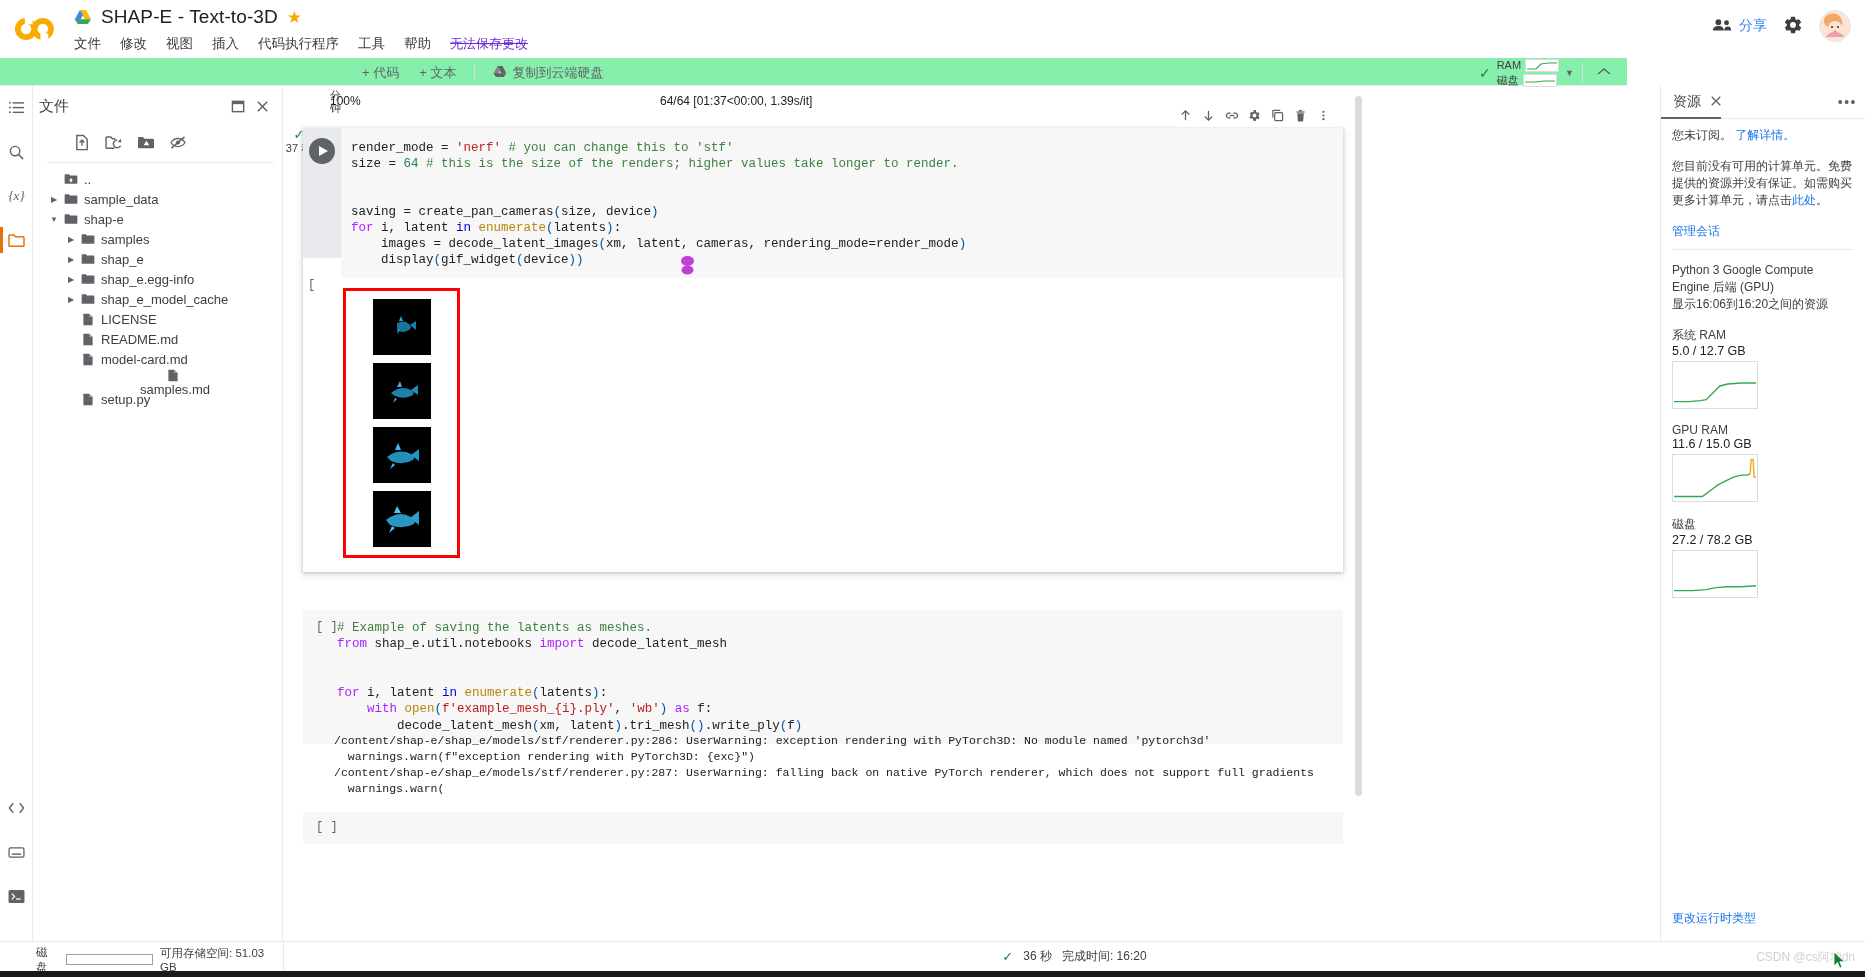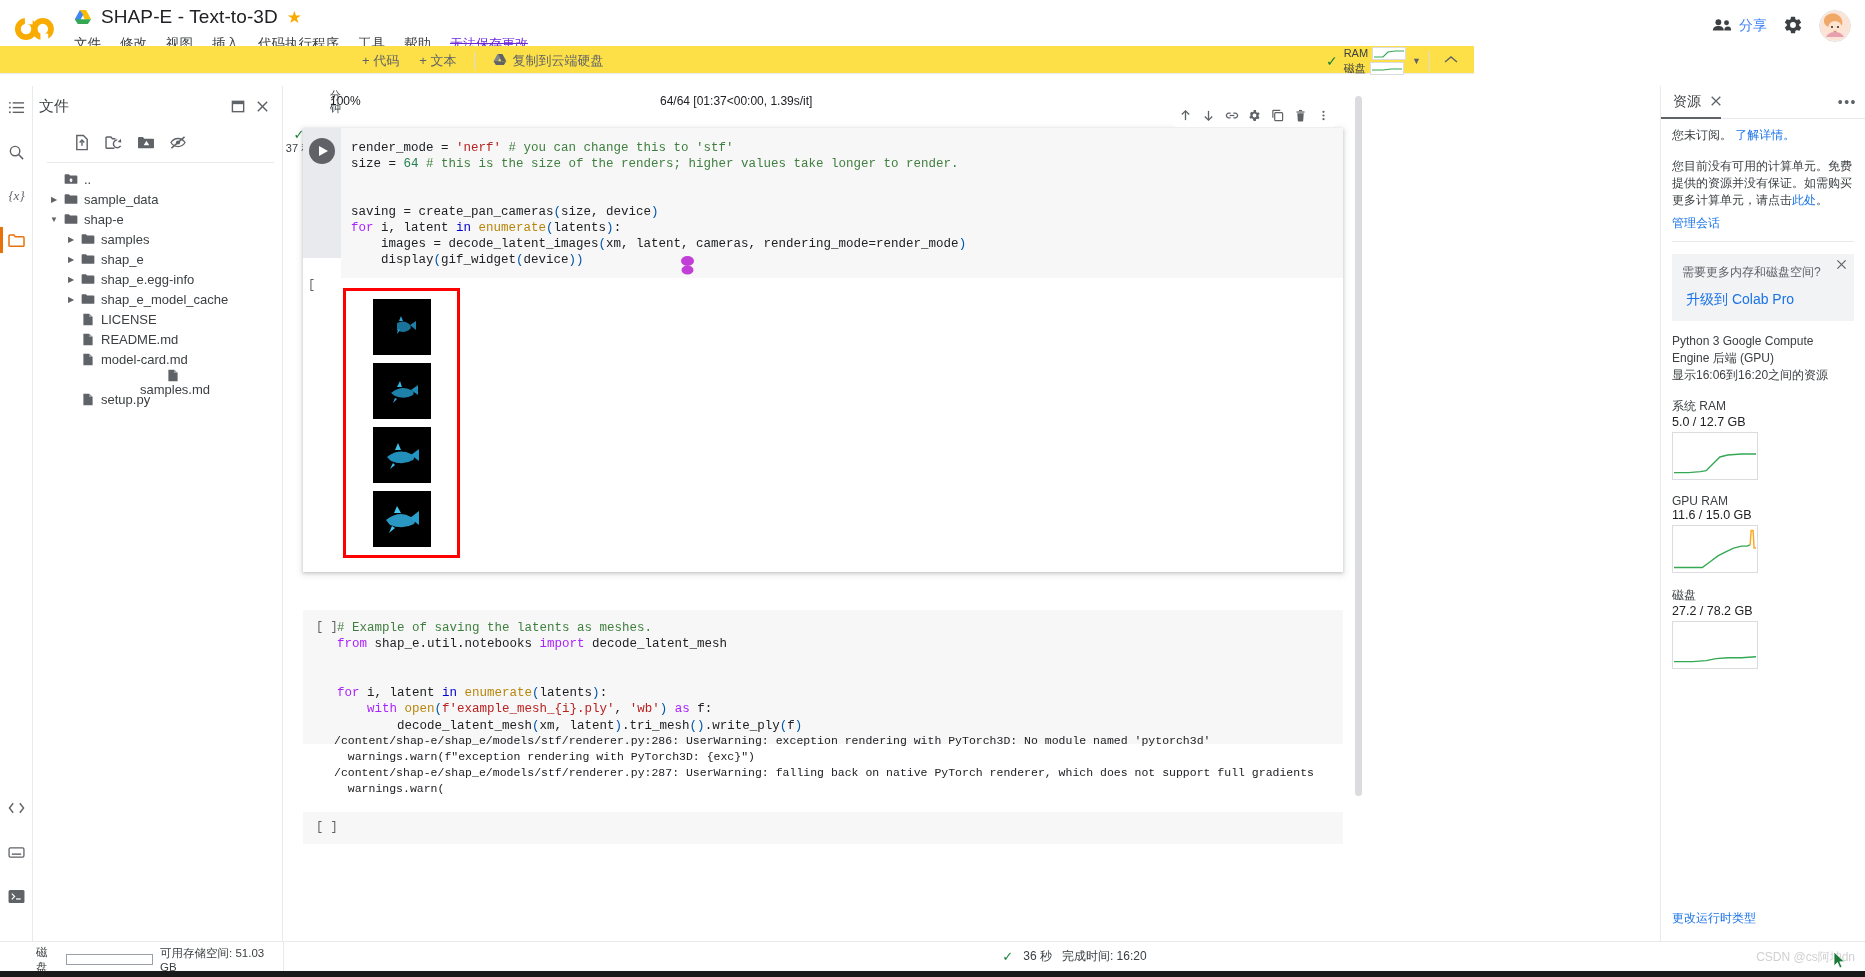--- a/index.html
+++ b/index.html
@@ -22,21 +22,21 @@
   #star-icon { color:#f9ab00; font-size:17px; line-height:1; }
   #menubar { position:absolute; left:74px; top:35px; display:flex; align-items:center; gap:19px; font-size:13.5px; color:#3c4043; }
   #menubar > span { cursor:default; }
   #save-status { color:#6d28d9; text-decoration:line-through; font-size:13px; }
   #header-right { position:absolute; right:14px; top:10px; display:flex; align-items:center; gap:16px; }
   #share-btn { display:flex; align-items:center; gap:7px; font-size:14px; color:#3b82f6; cursor:pointer; }
   #gear-btn { cursor:pointer; }
   #avatar { width:32px; height:32px; border-radius:50%; overflow:hidden; border:1px solid #e0e0e0; }
 
   
-  #toolbar { position:absolute; left:0; top:46px; width:1474px; height:28px; border-bottom:1px solid #e8eaed; background:#fde047; }
+  #toolbar { position:absolute; left:0; top:58px; width:1627px; height:28px; border-bottom:1px solid #e8eaed; background:#86efac; }
   #toolbar-left { position:absolute; left:352px; top:3px; display:flex; align-items:center; gap:0px; font-size:13px; color:#5f6368; }
   .tb-item { display:flex; align-items:center; gap:5px; padding:3px 10px; cursor:pointer; white-space:nowrap; }
   .tb-sep { width:1px; height:18px; background:#dadce0; margin:0 8px; }
   #toolbar-right { position:absolute; right:10px; top:0px; display:flex; align-items:center; gap:8px; }
   #ram-disk { display:flex; align-items:center; gap:6px; font-size:11px; color:#3c4043; }
   #ram-disk .lines { display:flex; flex-direction:column; gap:1px; }
   #ram-disk .ln { display:flex; align-items:center; gap:4px; height:14px; }
   .spark { width:34px; height:13px; border:1px solid #dadce0; background:#fff; }
   .check-green { color:#188038; font-size:14px; }
   .caret { color:#5f6368; font-size:9px; }
@@ -640,34 +640,24 @@
     <span id="res-more">•••</span>
     <span id="res-underline"></span>
   </div>
 
   <div id="res-body">
     <span>您未订阅。</span>
     <span class="blue">了解详情。</span>
     <div style="margin-top:14px;">
       <span>您目前没有可用的计算单元。免费提供的资源并没有保证。如需购买更多计算单元，请点击</span><span class="blue">此处</span><span>。</span>
     </div>
-    <div class="blue" style="margin-top:6px;">管理会话</div>
+    <div class="blue" style="margin-top:14px;">管理会话</div>
     <div id="res-divider"></div>
   </div>
 
-  <div id="upsell">
-    <span id="upsell-x">
-      <svg width="11" height="11" viewBox="0 0 12 12">
-          <line x1="1.5" y1="1.5" x2="10.5" y2="10.5" stroke="#5f6368" stroke-width="1.4"></line>
-          <line x1="10.5" y1="1.5" x2="1.5" y2="10.5" stroke="#5f6368" stroke-width="1.4"></line>
-        </svg>
-    </span>
-    <div id="upsell-q">需要更多内存和磁盘空间?</div>
-    <div id="upsell-cta">升级到 Colab Pro</div>
-  </div>
 
   <div id="backend-info">
     <div>Python 3 Google Compute Engine 后端 (GPU)</div>
     <div>显示16:06到16:20之间的资源</div>
   </div>
 
   <div id="meters">
       <div class="meter">
         <div class="meter-name">系统 RAM</div>
         <div class="meter-val">5.0 / 12.7 GB</div>

